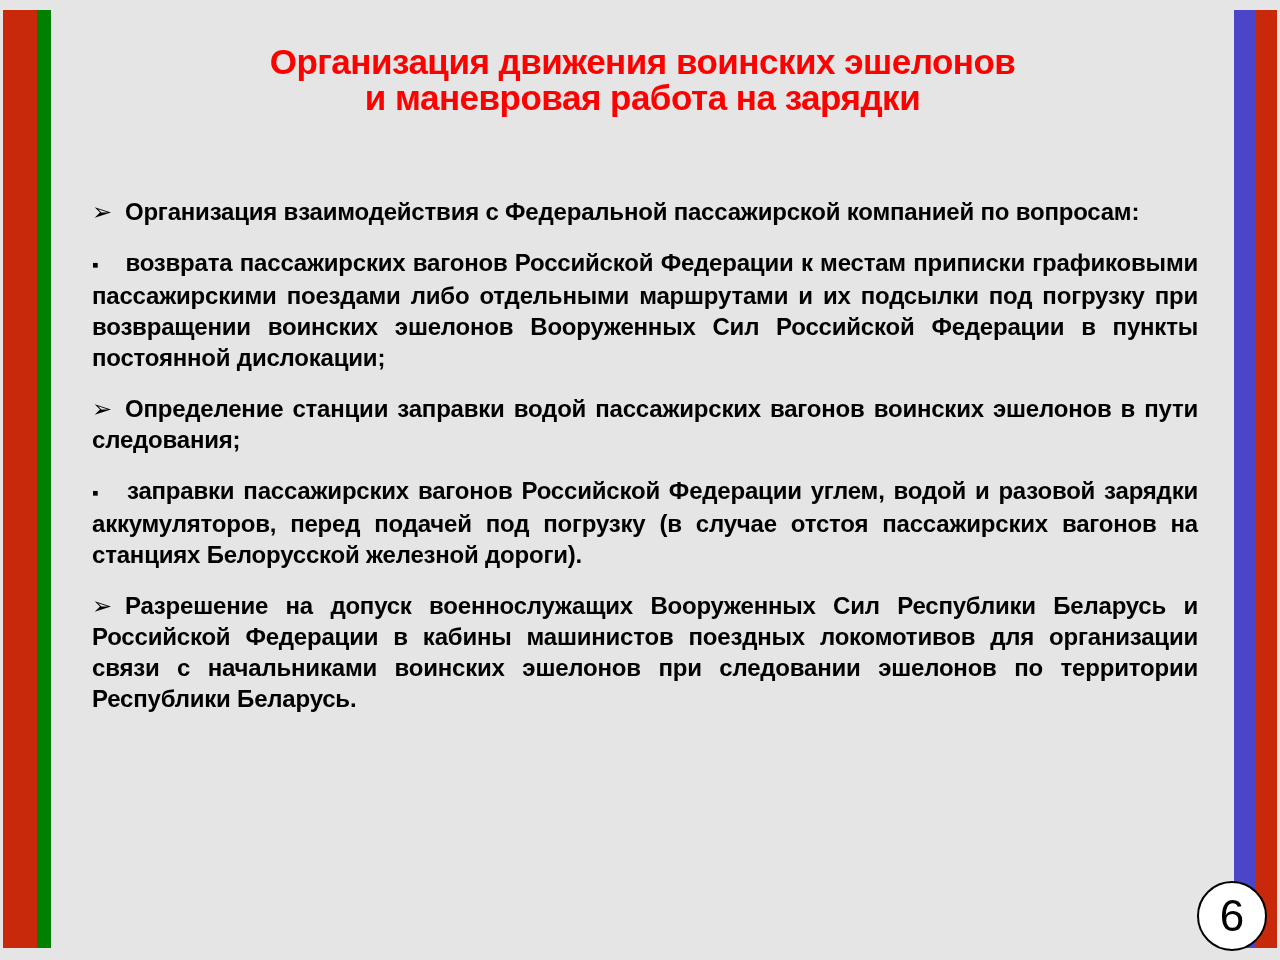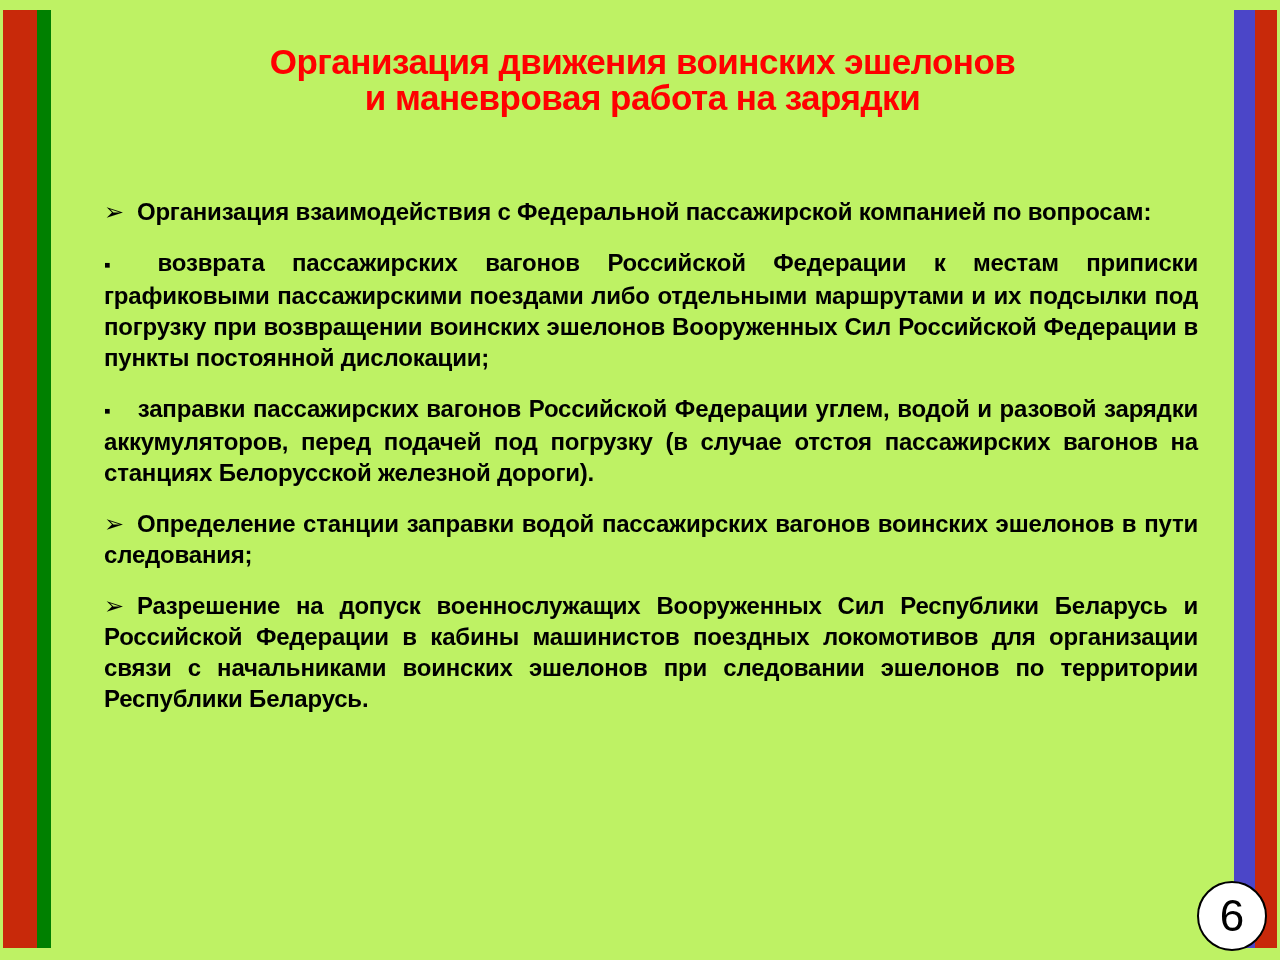--- a/index.html
+++ b/index.html
@@ -1,35 +1,35 @@
 <!DOCTYPE html>
 <html><head>
 <meta charset="utf-8">
 <style>
   html,body{margin:0;padding:0;}
   .slide{
-    position:relative;width:1280px;height:960px;background:#bef264;
+    position:relative;width:1280px;height:960px;background:#e5e5e5;
     overflow:hidden;font-family:"Liberation Sans",sans-serif;
   }
   .stripe{position:absolute;top:10px;height:938px;}
   .stripe-left-outer{left:3px;width:34px;}
   .stripe-left-inner{left:37px;width:14px;}
   .stripe-right-inner{left:1234px;width:21px;}
   .stripe-right-outer{left:1255px;width:22px;}
 
   .title{
     position:absolute;left:60px;width:1165px;top:44px;
     text-align:center;font-weight:bold;font-size:35px;line-height:36px;
     letter-spacing:-0.5px;
   }
   .title-line{white-space:nowrap;}
 
   .body-block{position:absolute;left:88px;top:196px;width:1110px;}
   .para{
-    margin:0 0 20px 16px;font-size:24px;font-weight:bold;line-height:31px;
+    margin:0 0 20px 4px;font-size:24px;font-weight:bold;line-height:31px;
     text-align:justify;color:#000000;letter-spacing:-0.2px;
   }
   .bullet{font-family:"Liberation Sans","DejaVu Sans",sans-serif;}
   .bullet[data-icon="arrow"]{padding-right:13px;}
   .bullet[data-icon="square"]{padding-right:26px;font-size:19px;}
 
   .page-circle{
     position:absolute;left:1197px;top:881px;width:66px;height:66px;
     border:2px solid #000;border-radius:50%;background:#ffffff;
     display:flex;align-items:center;justify-content:center;
@@ -55,25 +55,25 @@
 
     <p class="para">
       <span class="bullet" data-icon="arrow">➢</span><span>Организация взаимодействия с Федеральной пассажирской компанией по вопросам:</span>
     </p>
 
     <p class="para">
       <span class="bullet" data-icon="square">▪</span><span>возврата пассажирских вагонов Российской Федерации к местам приписки графиковыми пассажирскими поездами либо отдельными маршрутами и их подсылки под погрузку при возвращении воинских эшелонов Вооруженных Сил Российской Федерации в пункты постоянной дислокации;</span>
     </p>
 
     <p class="para">
-      <span class="bullet" data-icon="square">▪</span><span>заправки пассажирских вагонов Российской Федерации углем, водой и разовой зарядки аккумуляторов, перед подачей под погрузку (в случае отстоя пассажирских вагонов на станциях Белорусской железной дороги).</span>
+      <span class="bullet" data-icon="arrow">➢</span><span>Определение станции заправки водой пассажирских вагонов воинских эшелонов в пути следования;</span>
     </p>
 
     <p class="para">
-      <span class="bullet" data-icon="arrow">➢</span><span>Определение станции заправки водой пассажирских вагонов воинских эшелонов в пути следования;</span>
+      <span class="bullet" data-icon="square">▪</span><span>заправки пассажирских вагонов Российской Федерации углем, водой и разовой зарядки аккумуляторов, перед подачей под погрузку (в случае отстоя пассажирских вагонов на станциях Белорусской железной дороги).</span>
     </p>
 
     <p class="para">
       <span class="bullet" data-icon="arrow">➢</span><span>Разрешение  на допуск военнослужащих Вооруженных Сил Республики Беларусь и Российской Федерации в кабины машинистов поездных локомотивов для организации связи с начальниками воинских эшелонов при следовании эшелонов по территории Республики Беларусь.</span>
     </p>
 
   </div>
 
   <div class="page-circle">
     <span>6</span>

